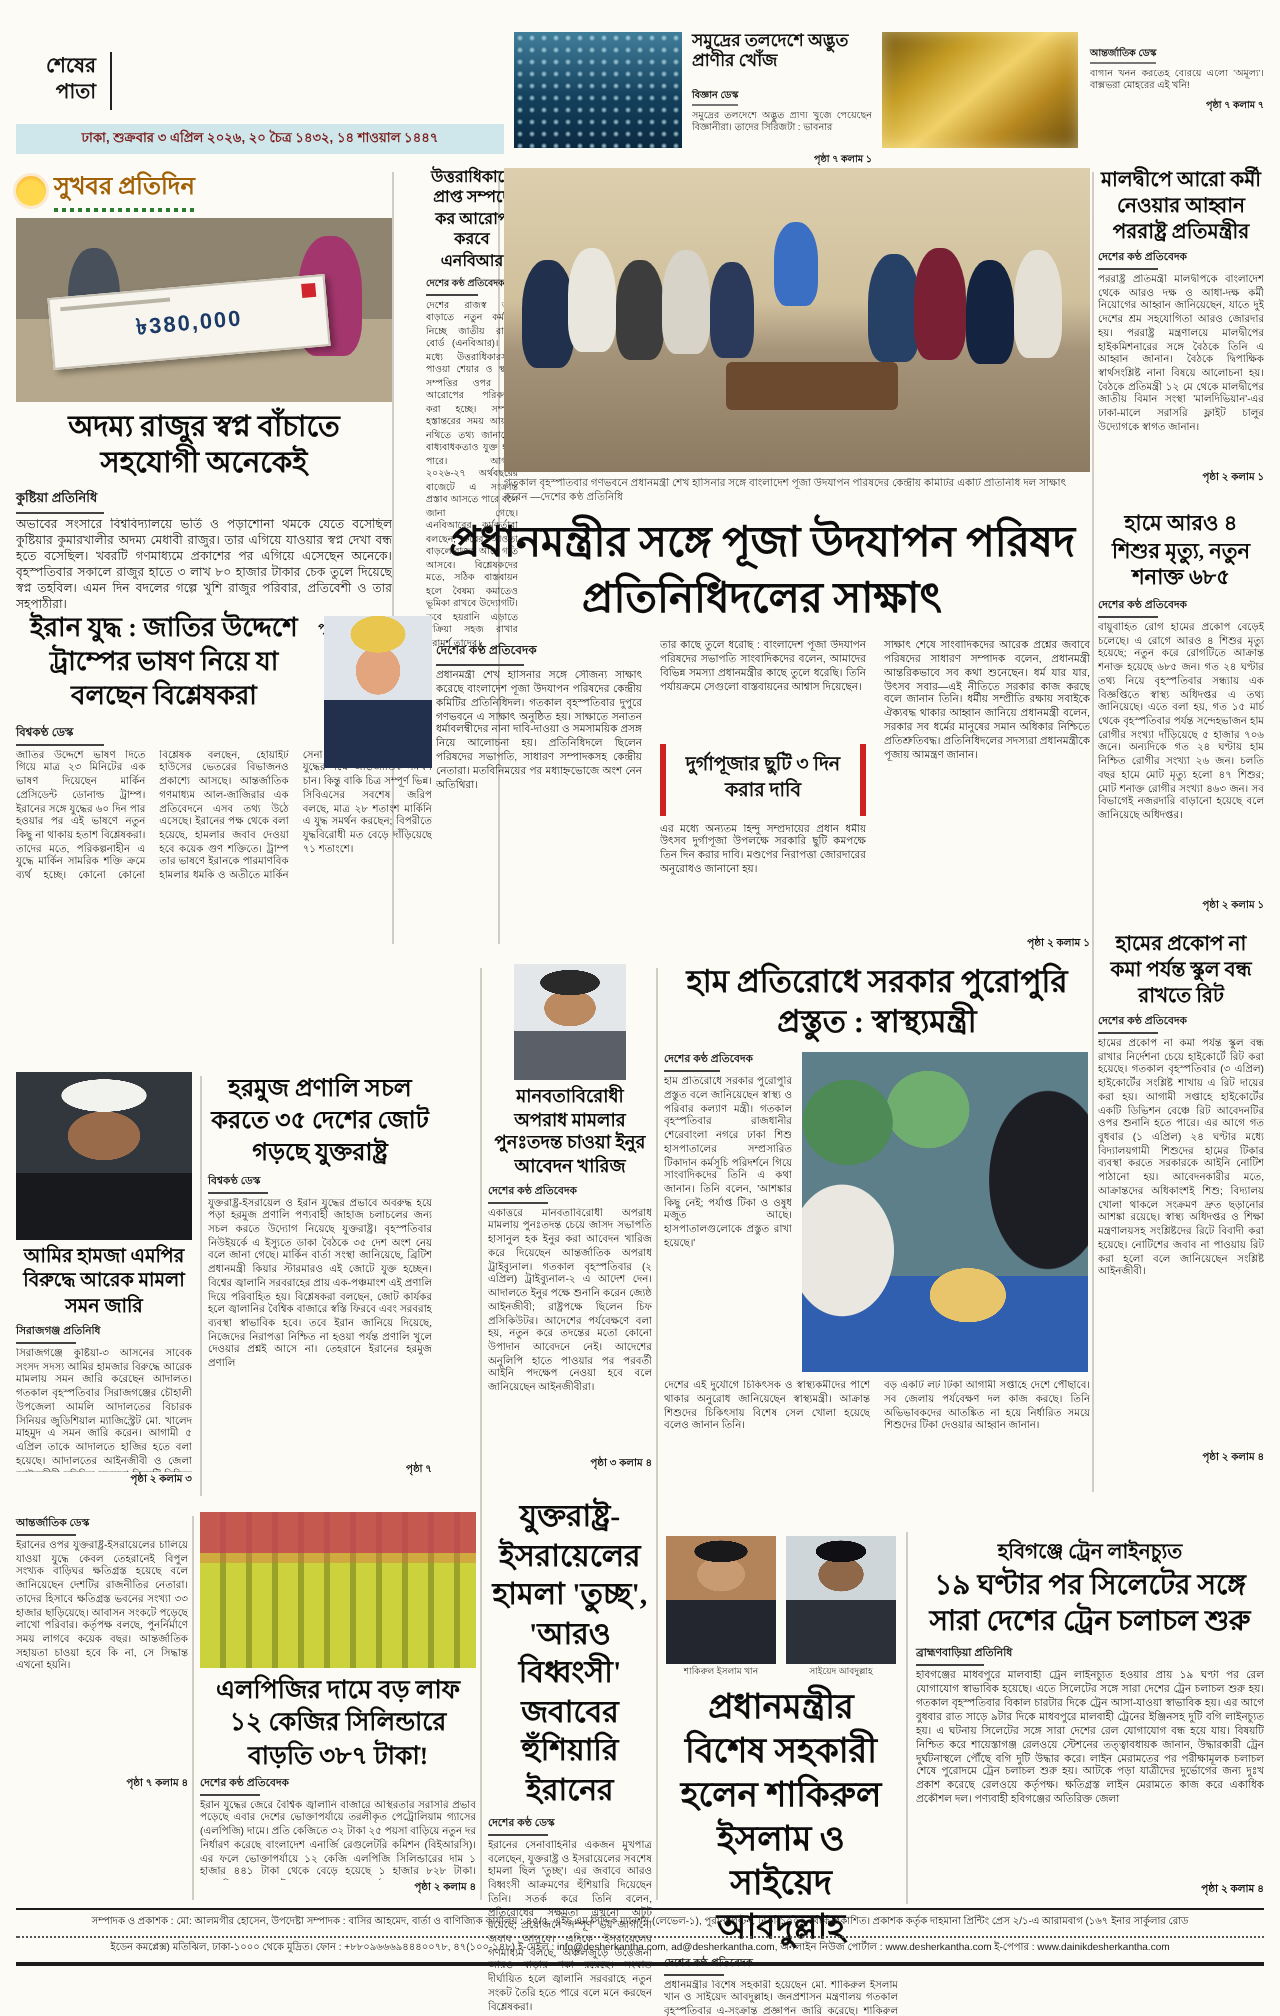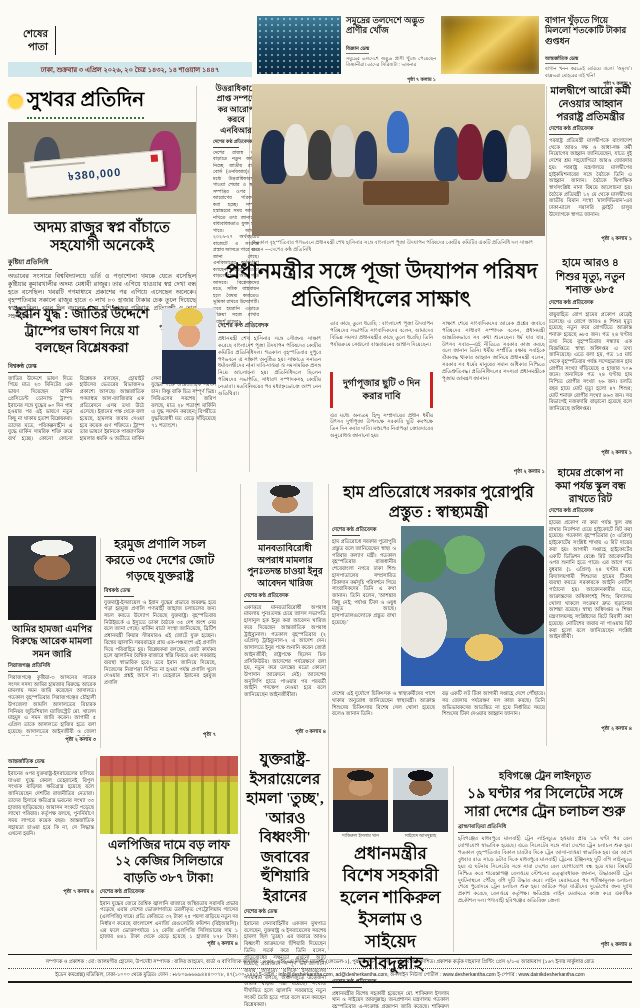--- a/index.html
+++ b/index.html
@@ -63,21 +63,21 @@
      radial-gradient(ellipse 34% 22% at 50% 30%,#8f6849 0 60%,transparent 61%),
      linear-gradient(180deg,#cfd6da 0 50%,#2c3038 50% 100%);}
   .ph-lpg{background:
      linear-gradient(180deg,rgba(196,62,84,.82) 0 26%,rgba(214,110,70,.4) 26% 33%,rgba(0,0,0,0) 33%),
      repeating-linear-gradient(90deg,#ccd23b 0 10px,#99a229 10px 13px);}
   .pcap{font-size:4.5px;text-align:center;color:#333;margin-top:1px;}
   
   .slogo{display:flex;align-items:center;gap:4px;}
   .sun{width:15px;height:15px;border-radius:50%;background:radial-gradient(circle at 50% 60%,#ffd84d 0 55%,#f59a1e 100%);
        box-shadow:0 0 0 1.5px #fcead0;}
-  .slogo .t{font-size:20px;font-weight:800;color:#000000;font-family:"Liberation Serif",serif;border-bottom:2px dotted #2c7a33;}
+  .slogo .t{font-size:12px;font-weight:800;color:#a16207;font-family:"Liberation Serif",serif;border-bottom:2px dotted #2c7a33;}
   .pull{border-left:3px solid #cc2222;border-right:3px solid #cc2222;padding:5px 5px;margin:4px 0;
         font-weight:bold;font-size:9.5px;line-height:1.35;text-align:center;font-family:"Liberation Serif",serif;}
   .hrx{position:absolute;background:#1c1c1c;}
   .foot{font-size:5px;text-align:center;color:#222;line-height:1.25;}
 </style>
 </head>
 <body>
 
 <div id="page">
 
@@ -96,21 +96,20 @@
   <div class="abs ph-sea" style="left:257px;top:16px;width:84px;height:58px"></div>
   <div class="abs" style="left:346px;top:15px;width:90px">
     <div class="tzhead">সমুদ্রের তলদেশে অদ্ভুত প্রাণীর খোঁজ</div>
     <div class="tzby">বিজ্ঞান ডেস্ক</div>
     <div class="tzbd" style="height:20px;margin-top:2px">সমুদ্রের তলদেশে অদ্ভুত প্রাণী খুঁজে পেয়েছেন বিজ্ঞানীরা। তাদের সিরিজটা : ভাবনার</div>
     <div class="tzjump">পৃষ্ঠা ৭ কলাম ১</div>
   </div>
 
   <div class="abs ph-gold" style="left:441px;top:16px;width:98px;height:58px"></div>
   <div class="abs" style="left:545px;top:15px;width:87px">
-    <div class="tzhead">বাগান খুঁড়তে গিয়ে মিললো শতকোটি টাকার গুপ্তধন</div>
     <div class="tzby">আন্তর্জাতিক ডেস্ক</div>
     <div class="tzbd" style="height:14px;margin-top:2px">বাগান খনন করতেই বেরিয়ে এলো 'অমূল্য'। বাক্সভরা মোহরের এই খনি!</div>
     <div class="tzjump">পৃষ্ঠা ৭ কলাম ৭</div>
   </div>
 
   <div class="abs" style="left:8px;top:84px;width:188px">
     <div class="slogo">
       <span class="sun"></span>
       <span class="t">সুখবর প্রতিদিন</span>
     </div>

